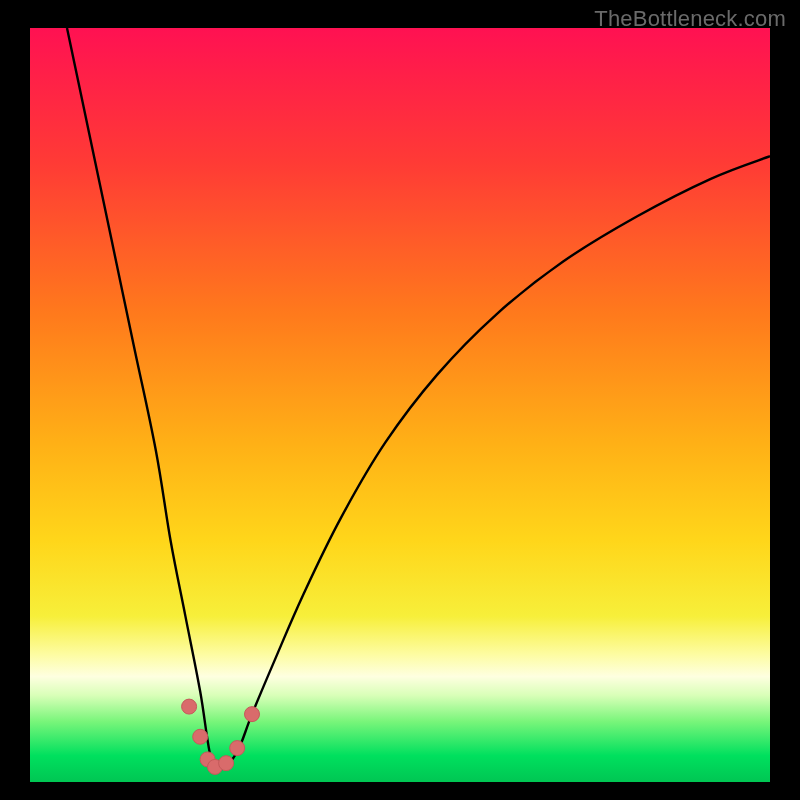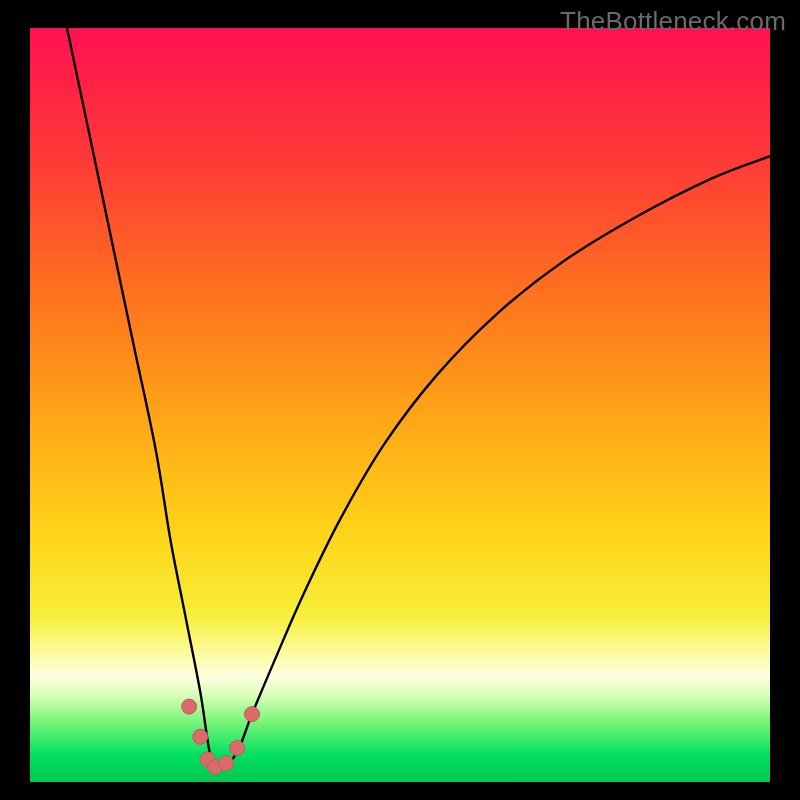--- a/index.html
+++ b/index.html
@@ -15,21 +15,21 @@
     width: 800px;
     height: 800px;
     background: #000;
     position: relative;
   }
   .watermark {
     position: absolute;
     top: 6px;
     right: 14px;
     color: #6a6a6a;
-    font-size: 26px;
+    font-size: 22px;
     font-weight: 500;
     letter-spacing: 0.2px;
     z-index: 10;
   }
   svg {
     display: block;
   }
 </style>
 </head>
 <body>

